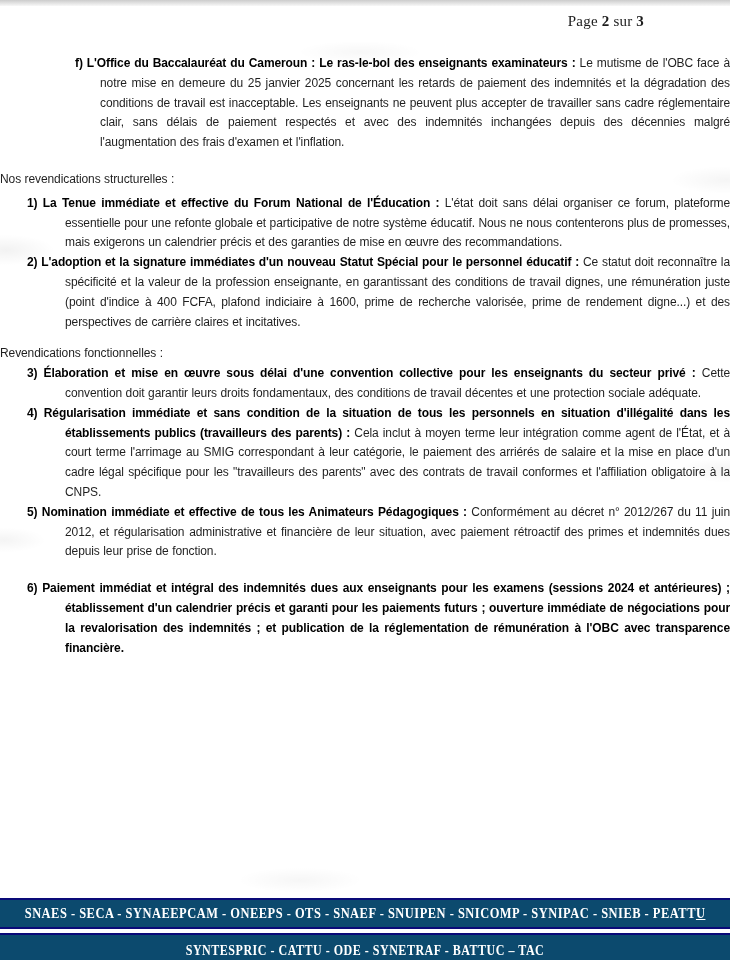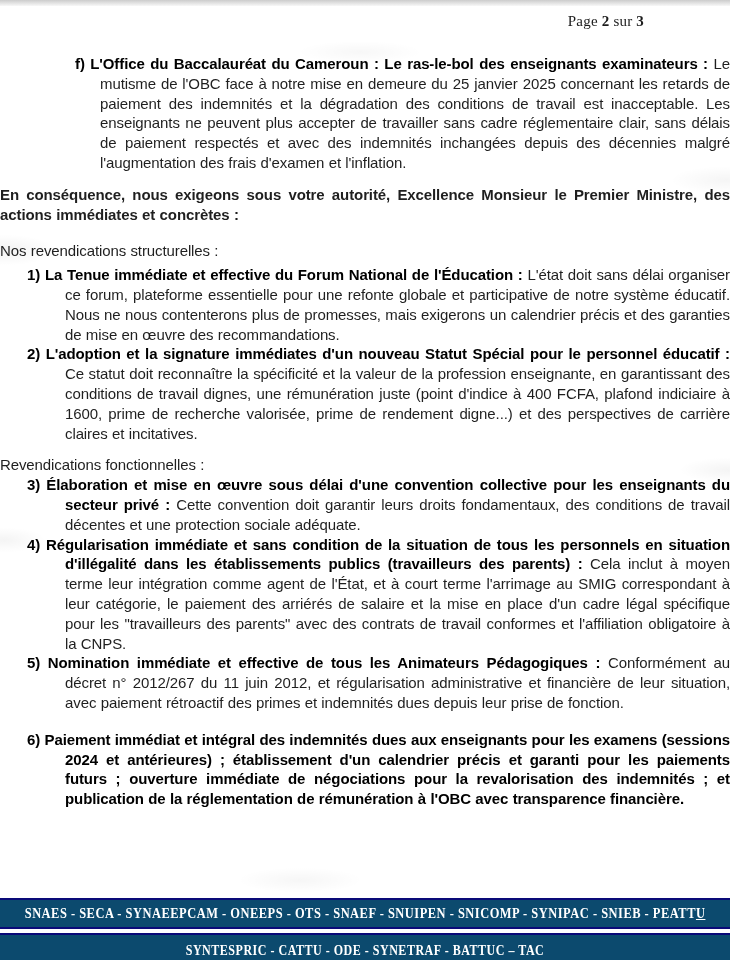--- a/index.html
+++ b/index.html
@@ -28,21 +28,21 @@
   .page-label {
     position:absolute; top:13px; right:86px; z-index:3;
     font-family:"Liberation Serif", serif;
     font-size:15px; color:#1c1c1c; letter-spacing:0.2px;
   }
   .page-label b { font-weight:700; }
 
   .content { position:absolute; top:54px; left:0; right:0; z-index:3; }
   .content p {
     margin:0; color:#1f1f1f;
-    font-size:15px; line-height:19.8px;
+    font-size:12px; line-height:19.8px;
     text-align:justify; letter-spacing:-0.1px;
     word-spacing:0.3px;
   }
   .lead { font-weight:700; color:#000; }
   .item   { margin-right:68px; padding-left:65px; text-indent:-38px; }
   .item-f { margin-right:68px; padding-left:100px; text-indent:-25px; }
   .para   { margin-left:70px;  margin-right:68px; }
   .para-bold { margin-left:70px; margin-right:68px; font-weight:700; color:#000; }
   .heading { margin-left:104px; margin-right:68px; font-weight:400; color:#000; text-align:left; }
 
@@ -85,21 +85,20 @@
 </div>
 
 <div class="content">
 
   <p class="item-f">
     <span class="lead">f) L'Office du Baccalauréat du Cameroun : Le ras-le-bol des enseignants examinateurs :</span>
     <span>Le mutisme de l'OBC face à notre mise en demeure du 25 janvier 2025 concernant les retards de paiement des indemnités et la dégradation des conditions de travail est inacceptable. Les enseignants ne peuvent plus accepter de travailler sans cadre réglementaire clair, sans délais de paiement respectés et avec des indemnités inchangées depuis des décennies malgré l'augmentation des frais d'examen et l'inflation.</span>
   </p>
 
 
-  <p class="para-bold mt-m">En conséquence, nous exigeons sous votre autorité, Excellence Monsieur le Premier Ministre, des actions immédiates et concrètes :</p>
 
   <p class="heading mt-l">Nos revendications structurelles :</p>
 
   <p class="item mt-xs">
     <span class="lead">1) La Tenue immédiate et effective du Forum National de l'Éducation :</span>
     <span>L'état doit sans délai organiser ce forum, plateforme essentielle pour une refonte globale et participative de notre système éducatif. Nous ne nous contenterons plus de promesses, mais exigerons un calendrier précis et des garanties de mise en œuvre des recommandations.</span>
   </p>
 
   <p class="item">
     <span class="lead">2) L'adoption et la signature immédiates d'un nouveau Statut Spécial pour le personnel éducatif :</span>

